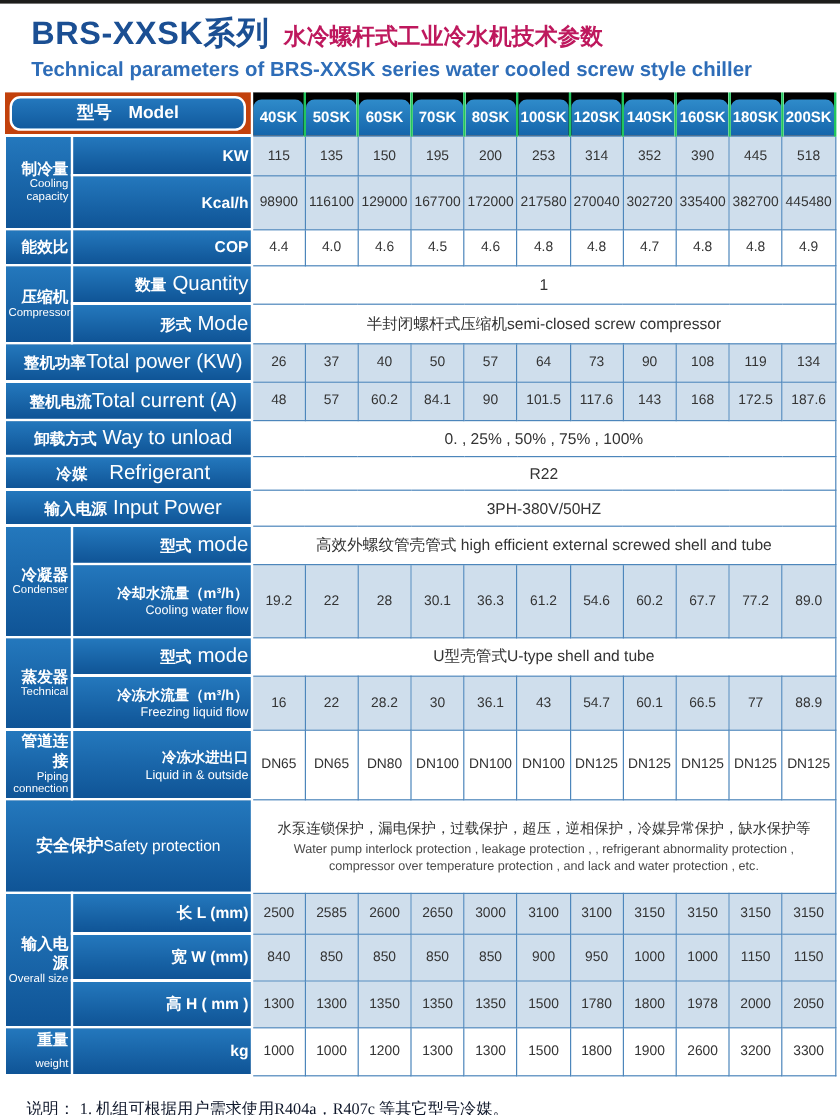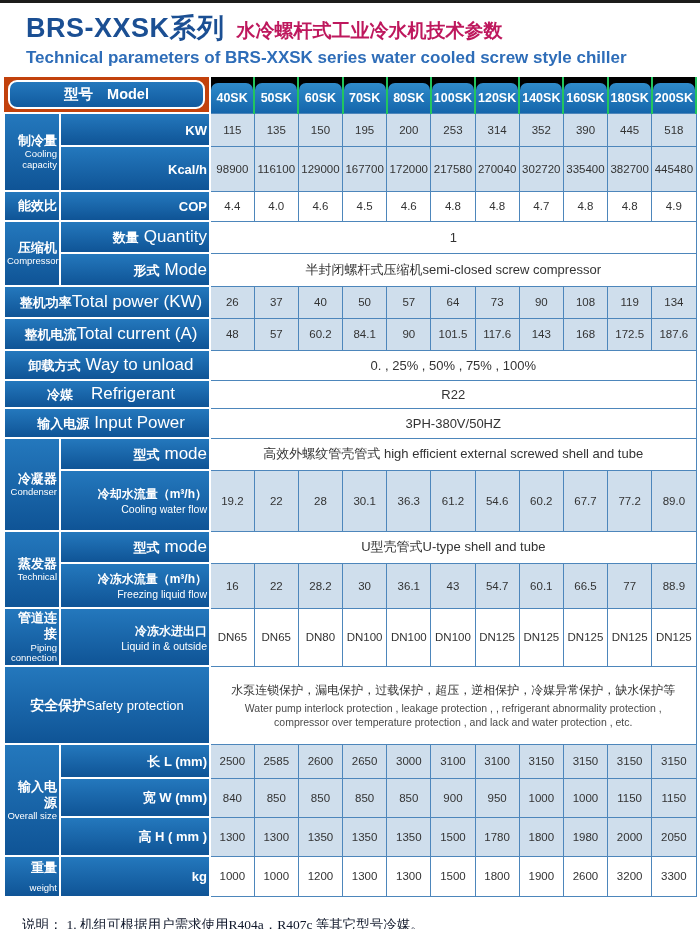--- a/index.html
+++ b/index.html
@@ -342,21 +342,21 @@
   <tr class="shade" style="height:39px">
     <td class="sub"><span class="szh">高 H ( mm )</span></td>
   <td class="d">1300</td>
         <td class="d">1300</td>
         <td class="d">1350</td>
         <td class="d">1350</td>
         <td class="d">1350</td>
         <td class="d">1500</td>
         <td class="d">1780</td>
         <td class="d">1800</td>
-        <td class="d">1980</td>
+        <td class="d">1978</td>
         <td class="d">2000</td>
         <td class="d">2050</td>
       </tr>
 
   <tr style="height:28px">
     <td class="grp"><span class="gzh">重量</span> <span class="gen">weight</span></td>
     <td class="sub"><span class="szh">kg</span></td>
   <td class="d">1000</td>
         <td class="d">1000</td>
         <td class="d">1200</td>

